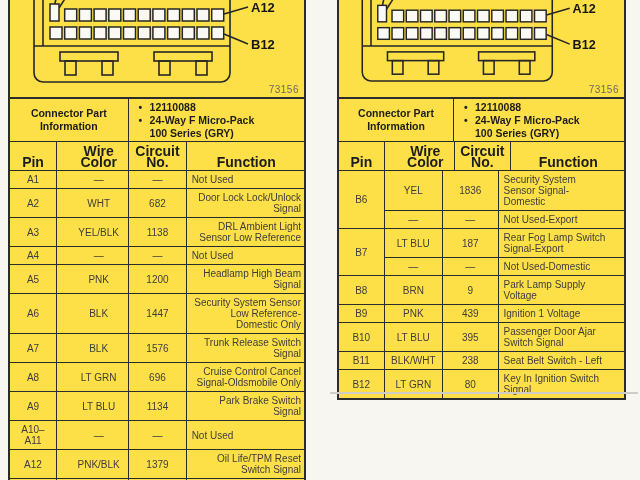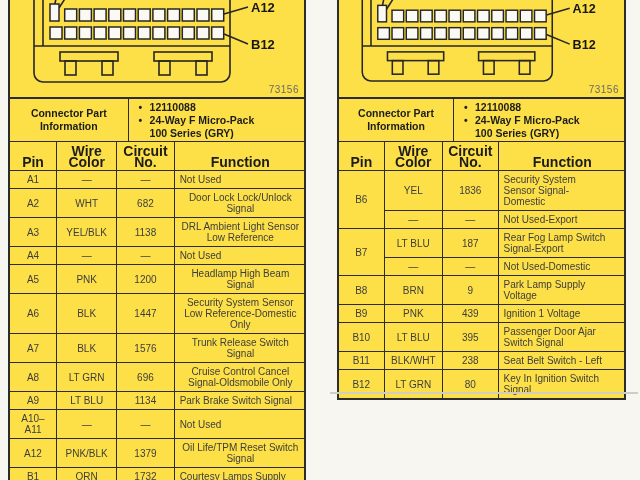--- a/index.html
+++ b/index.html
@@ -49,23 +49,23 @@
     text-align:center;line-height:11px;
   }
   .trow{display:flex;border-top:1.6px solid #2c2c2c;}
   .cell{
     box-sizing:border-box;
     display:flex;align-items:center;justify-content:center;
     font-size:10px;line-height:11px;padding:3px 2px;
     text-align:center;
   }
   .c-pin{width:16%;border-right:1.6px solid #2c2c2c;white-space:pre-line;}
-  .c-color{width:20.5%;border-right:1.6px solid #2c2c2c;}
+  .c-color{width:20.5%;border-right:1.6px solid #2c2c2c;margin-left:12px;}
   .c-circuit{width:19.5%;border-right:1.6px solid #2c2c2c;}
-  .c-func{flex:1;justify-content:flex-start;text-align:center;padding-left:5px;padding-right:3px;}
+  .c-func{flex:1;justify-content:flex-start;text-align:right;padding-left:5px;padding-right:3px;}
   .subwrap{flex:1;display:flex;flex-direction:column;}
   .subrow{display:flex;flex:1;}
   .subrow + .subrow{border-top:1.5px solid #2c2c2c;}
   .g-color{width:24.4%;border-right:1.6px solid #2c2c2c;}
   .g-circuit{width:23.2%;border-right:1.6px solid #2c2c2c;}
   .g-func{flex:1;justify-content:flex-start;text-align:left;padding-left:5px;padding-right:16px;}
   .scan-line{
     position:absolute;left:330px;top:392px;width:308px;height:1.5px;
     background:#cfcdc6;
   }

